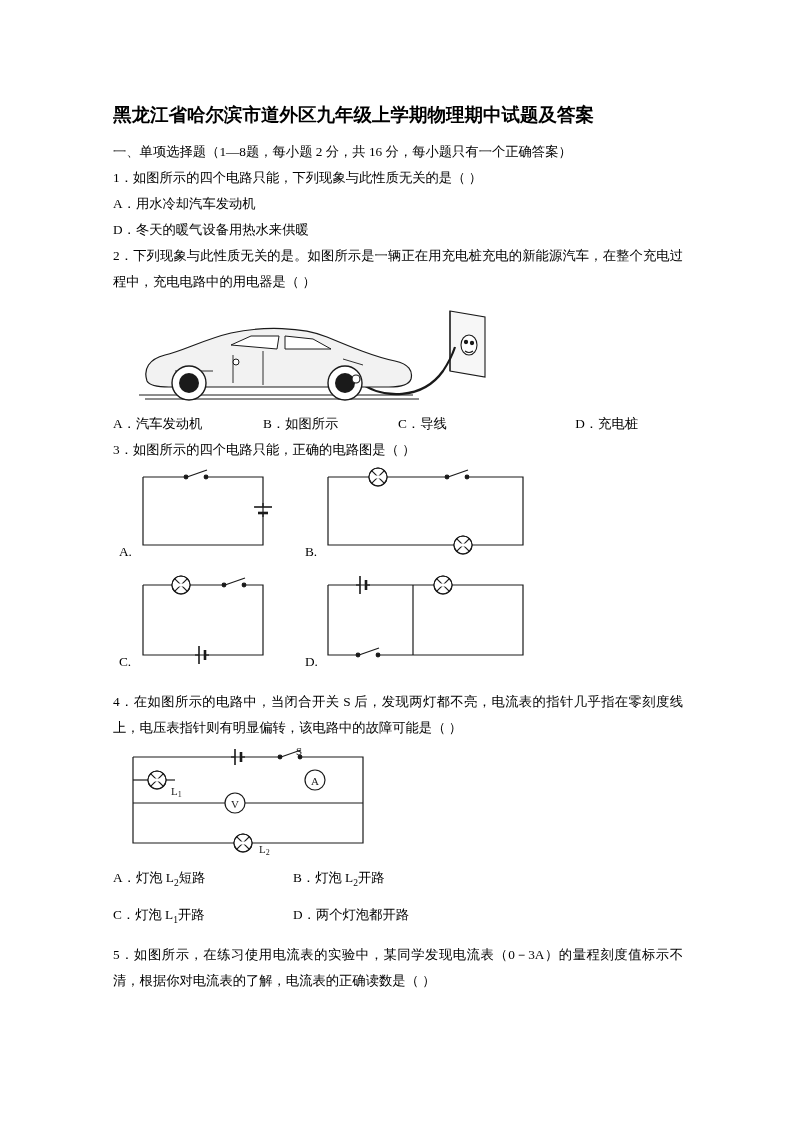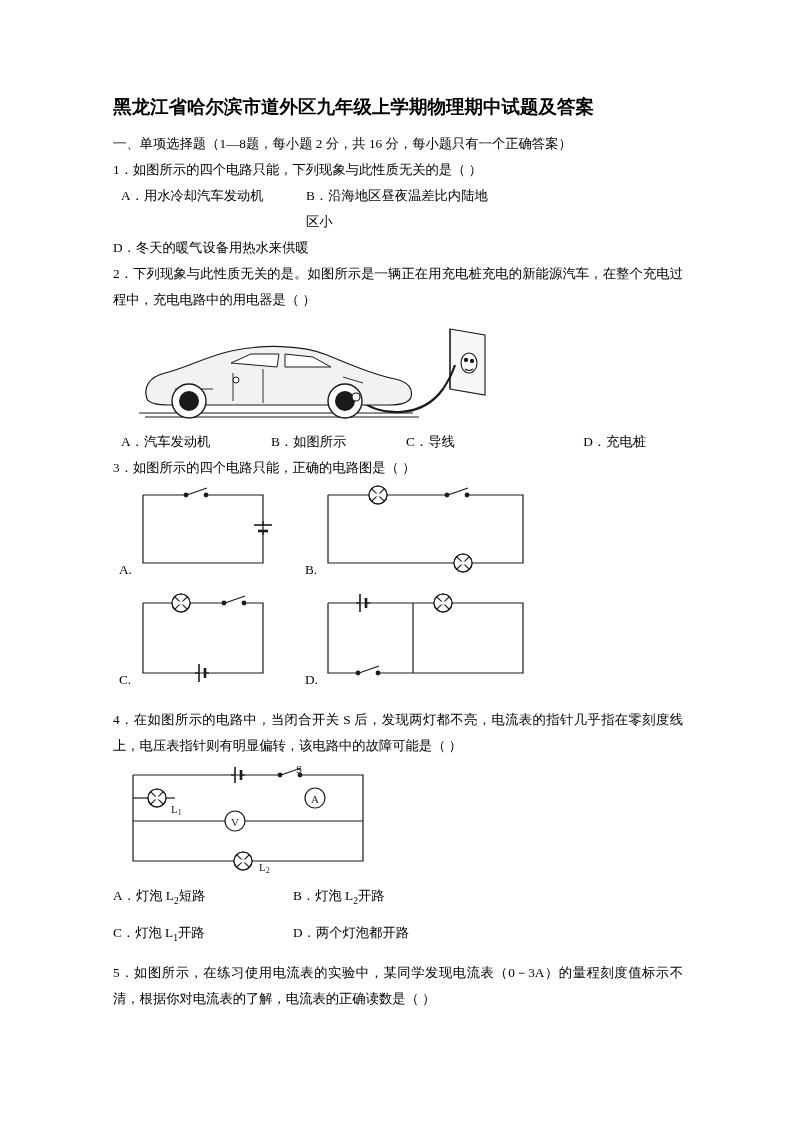--- a/index.html
+++ b/index.html
@@ -18,21 +18,21 @@
   .page {
     position: relative;
     width: 793px;
     height: 1122px;
     padding: 0;
     box-sizing: border-box;
   }
   .content {
     position: absolute;
     left: 113px;
-    top: 87px;
+    top: 95px;
     width: 570px;
   }
   h1.doc-title {
     font-family: "Liberation Sans", "DejaVu Sans", sans-serif;
     font-size: 18.5px;
     font-weight: bold;
     line-height: 40px;
     margin: 0 0 4px 0;
     letter-spacing: 0px;
   }
@@ -40,21 +40,21 @@
     font-size: 13.3px;
     line-height: 26px;
     margin: 0;
     text-align: justify;
   }
   .opt-row {
     font-size: 13.3px;
     line-height: 26px;
     display: flex;
   }
-  .opt-a { width: 185px; margin-left: 8px; }
+  .opt-a { width: 185px; }
   .opt-b { width: 185px; }
   .opt-c { width: 120px; }
   .opt-d { width: 130px; text-align: right; }
   .fig {
     position: relative;
     margin: 4px 0 2px 0;
   }
   .sub { vertical-align: sub; font-size: 9.5px; }
   svg { display: block; }
   .labelcell {
@@ -70,21 +70,20 @@
 <div class="page">
   <div class="content">
 
     <h1 class="doc-title">黑龙江省哈尔滨市道外区九年级上学期物理期中试题及答案</h1>
 
     <div class="para">一、单项选择题（1—8题，每小题 2 分，共 16 分，每小题只有一个正确答案）</div>
 
     <div class="para"><span>1．</span><span>如图所示的四个电路只能，下列现象与此性质无关的是（        ）</span></div>
     <div class="opt-row">
       <span class="opt-a">A．用水冷却汽车发动机</span>
-      <span class="opt-b">B．沿海地区昼夜温差比内陆地区小</span>
     </div>
     <div class="opt-row">
       <span>D．冬天的暖气设备用热水来供暖</span>
     </div>
 
     <div class="para"><span>2．</span><span>下列现象与此性质无关的是。如图所示是一辆正在用充电桩充电的新能源汽车，在整个充电过程中，充电电路中的用电器是（        ）</span></div>
 
     <div class="fig">
       <svg width="420" height="110" viewBox="0 0 420 110">
 

